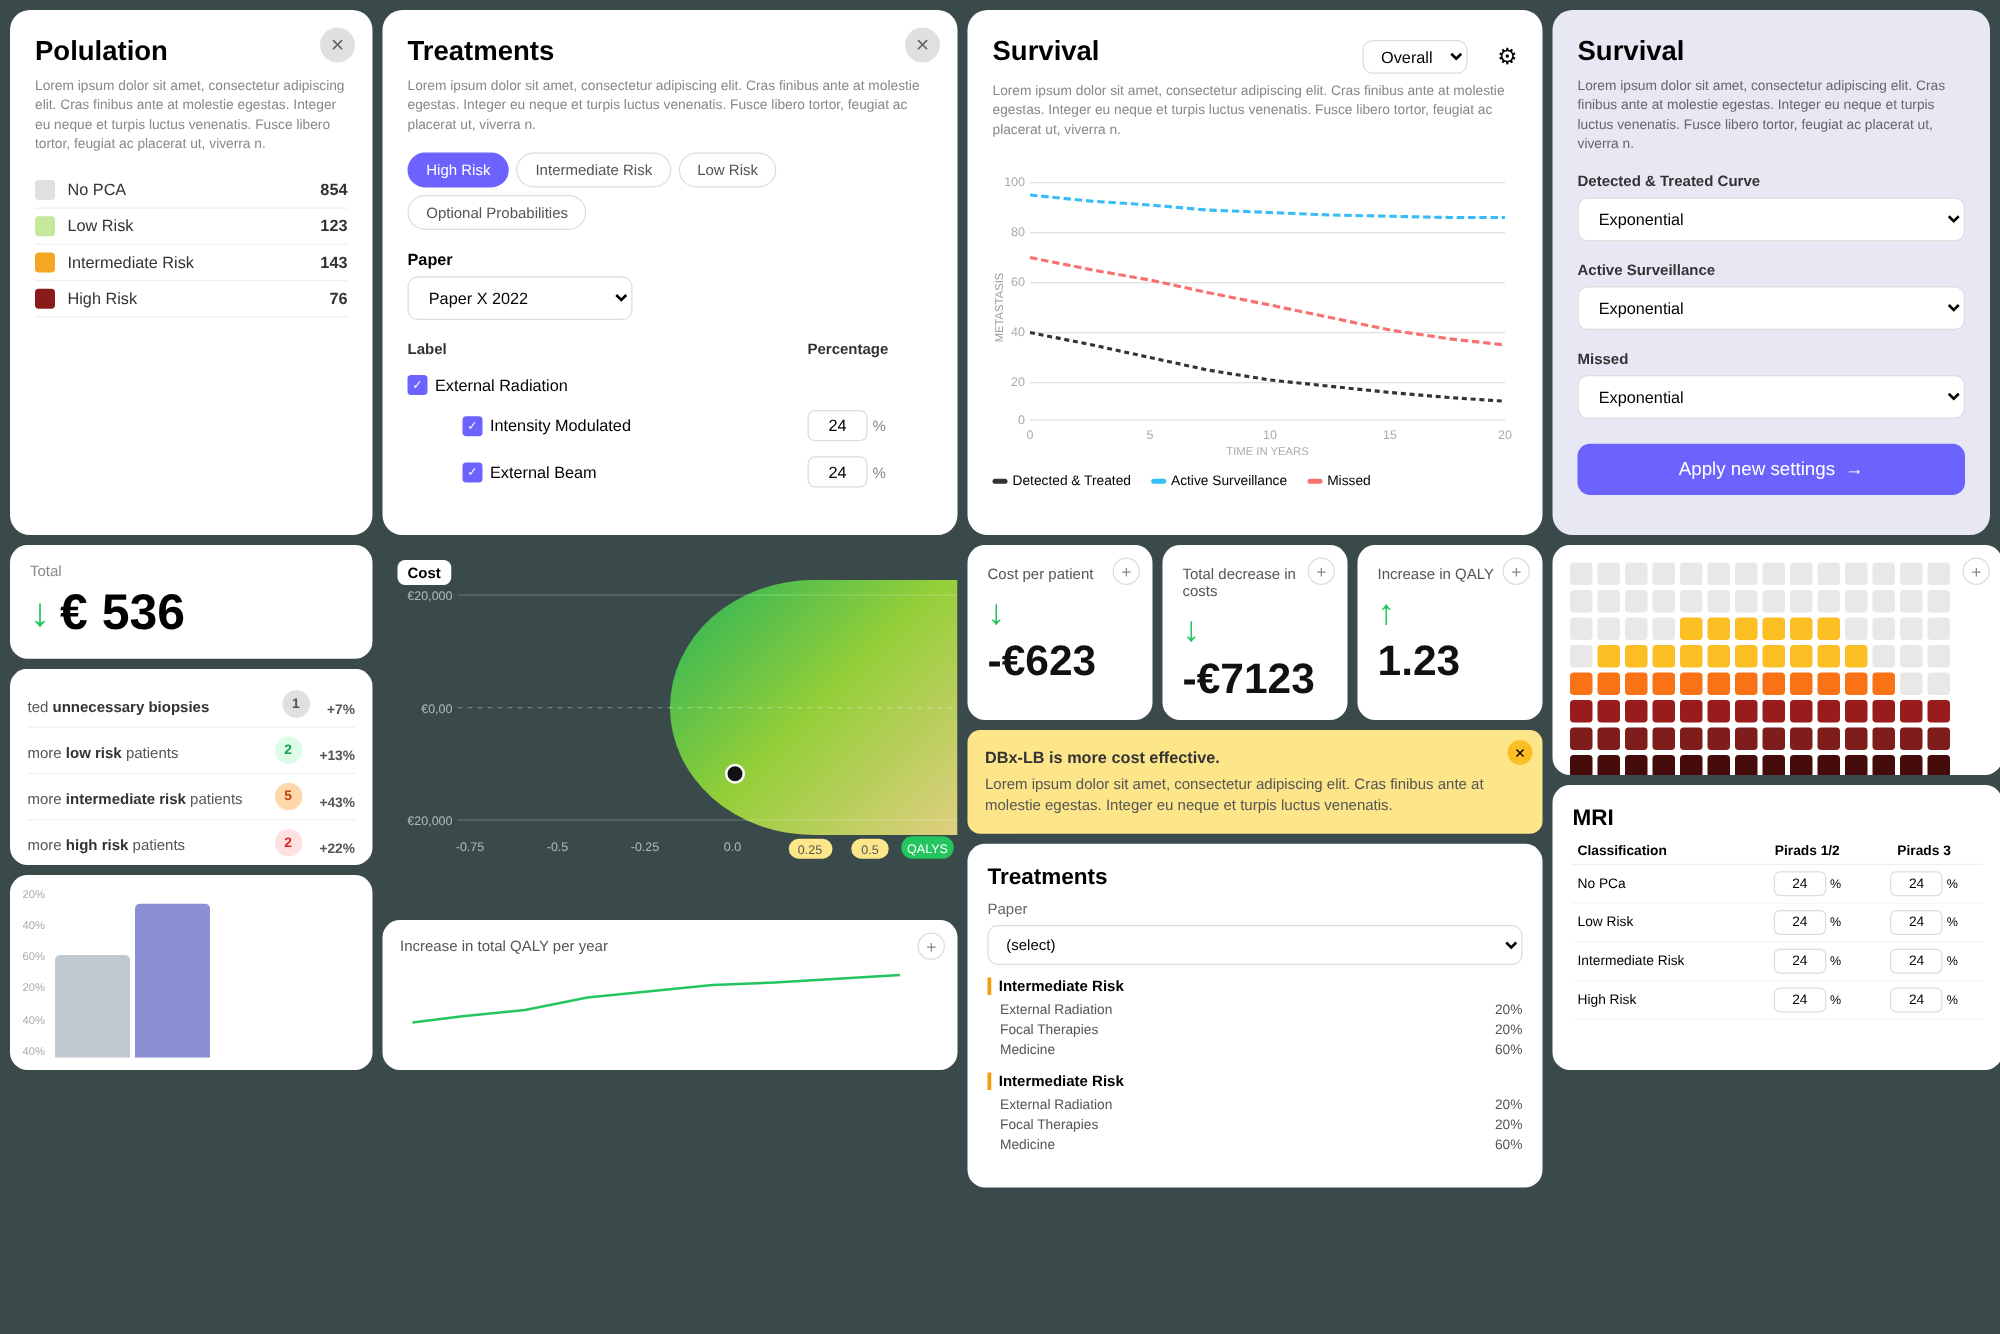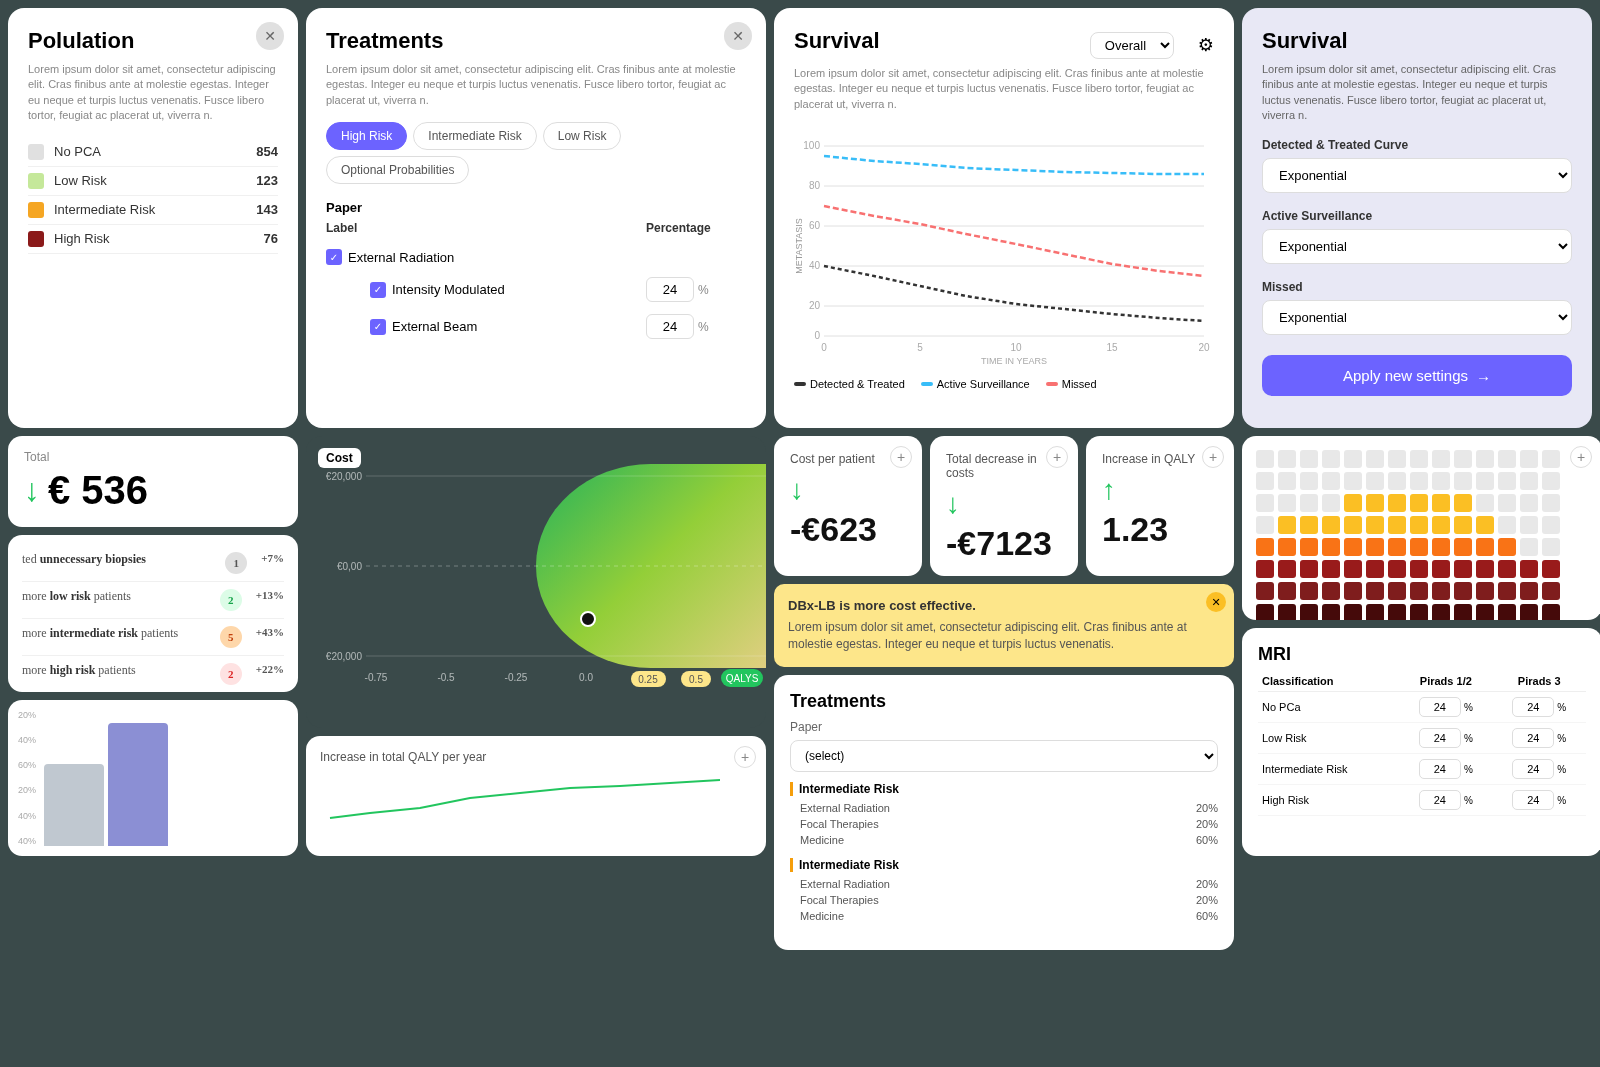--- a/index.html
+++ b/index.html
@@ -229,26 +229,25 @@
     .total-value {
       font-size: 40px;
       font-weight: 700;
       display: flex;
       align-items: center;
       gap: 8px;
     }
     .arrow-down { color: #22c55e; font-size: 32px; }
     .stat-row {
       display: flex;
-      align-items: flex-start;
+      align-items: flex-end;
       padding: 7px 0;
       font-size: 12px;
       color: #555;
       border-bottom: 1px solid #f0f0f0;
-      font-family: Liberation Serif, serif;
     }
     .stat-label { flex: 1; line-height: 1.3; }
     .stat-label strong { color: #333; }
     .stat-badge {
       width: 22px;
       height: 22px;
       border-radius: 50%;
       display: flex;
       align-items: center;
       justify-content: center;
@@ -466,20 +465,25 @@
       <button class="close-btn">✕</button>
       <div class="card-title">Treatments</div>
       <div class="card-desc">Lorem ipsum dolor sit amet, consectetur adipiscing elit. Cras finibus ante at molestie egestas. Integer eu neque et turpis luctus venenatis. Fusce libero tortor, feugiat ac placerat ut, viverra n.</div>
       <div class="tab-row">
         <button class="tab-btn active">High Risk</button>
         <button class="tab-btn">Intermediate Risk</button>
         <button class="tab-btn">Low Risk</button>
         <button class="tab-btn">Optional Probabilities</button>
       </div>
       <div class="paper-label">Paper</div>
+      <div style="position:relative; display:inline-block;">
+        <select class="paper-select">
+          <option>Paper X 2022</option>
+        </select>
+      </div>
       <div class="treatment-table">
         <div class="treatment-header">
           <span class="col-label">Label</span>
           <span class="col-pct">Percentage</span>
         </div>
 
         <div class="treatment-row">
           <div class="col-label">
             <div class="checkbox">
                 <span class="checkbox-check">✓</span>

